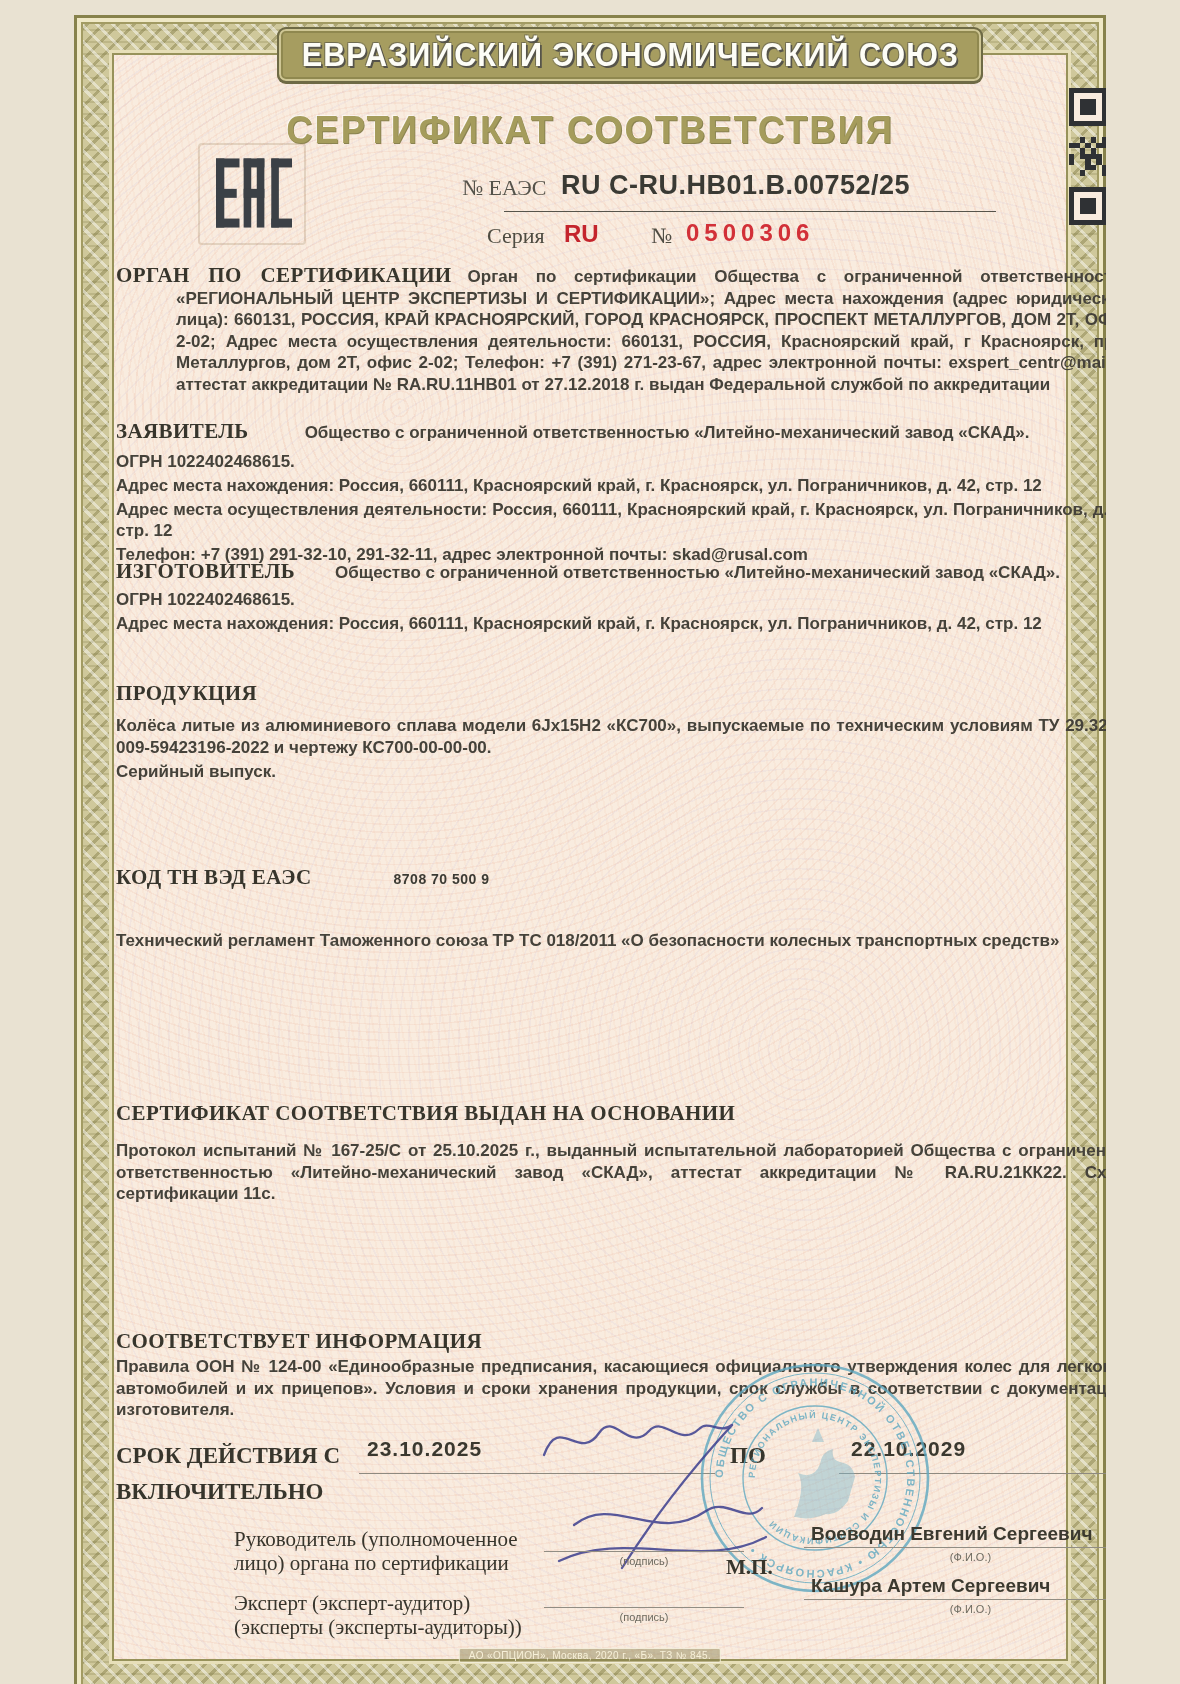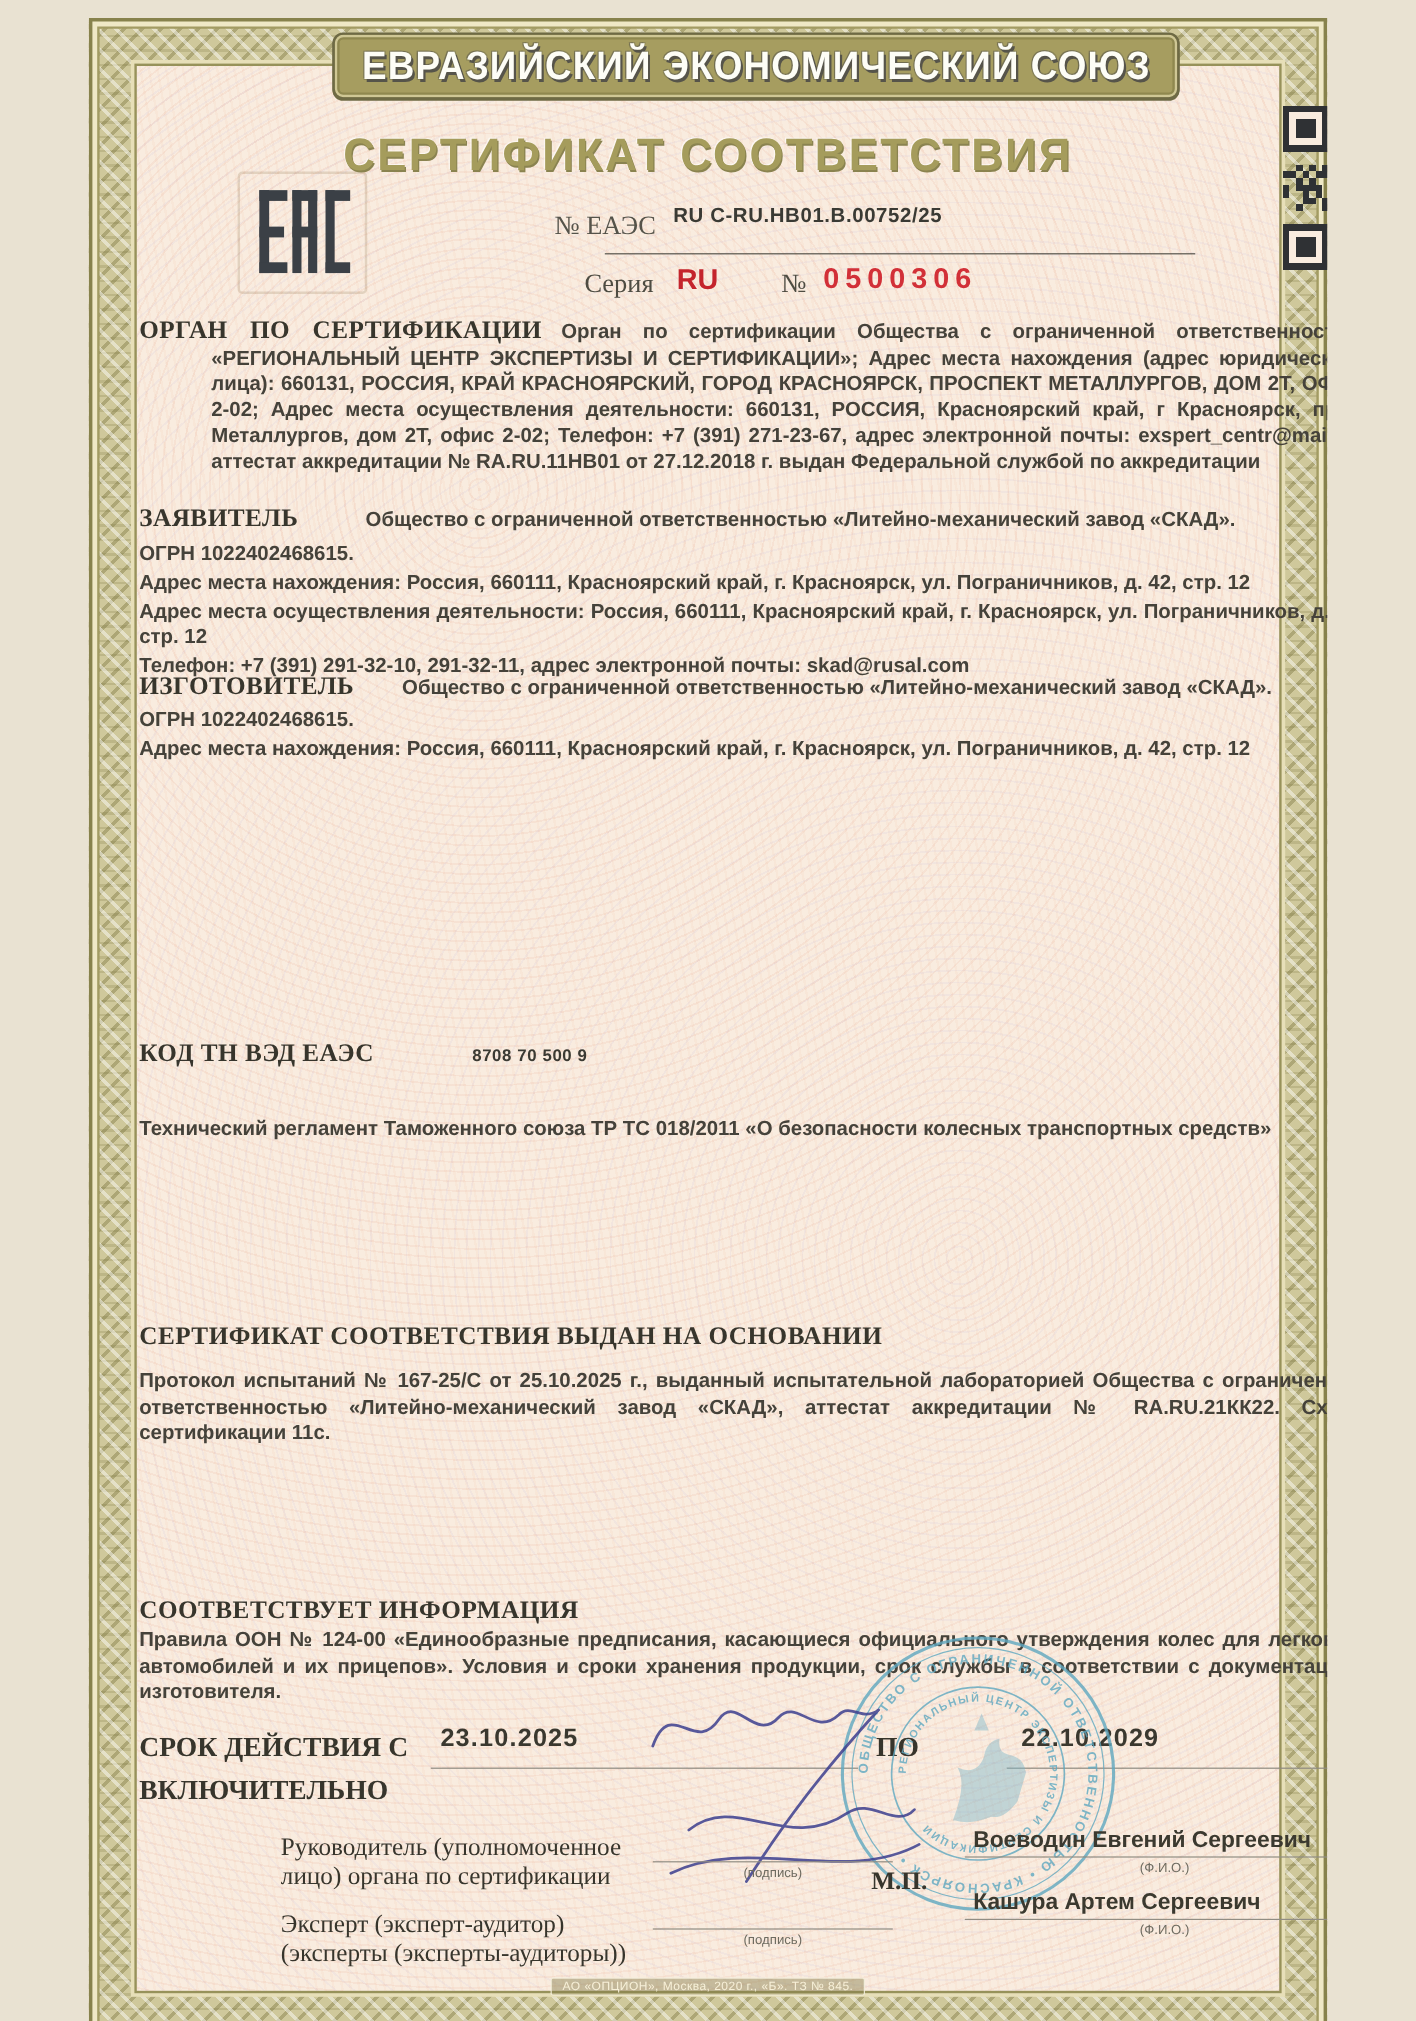--- a/index.html
+++ b/index.html
@@ -36,21 +36,21 @@
   .body{font-weight:bold;color:#45423a;font-size:17px;line-height:21.5px;text-align:justify;}
   .sec{position:absolute;left:42px;width:1021px;}
   .sec p{margin:0 0 2px 0;}
   .hang{padding-left:60px;text-indent:-60px;}
   .ind{margin-left:60px;}
   .lgap{display:inline-block;width:16px;}
   .zv .slabel{margin-right:56px;}
   .iz .slabel{margin-right:40px;}
 
   .num-label{position:absolute;left:388px;top:160px;font-size:22px;color:#55534a;}
-  .num-value{position:absolute;left:487px;top:155px;font-weight:bold;font-size:17px;color:#3a3a34;letter-spacing:.5px;text-align:right;}
+  .num-value{position:absolute;left:487px;top:155px;font-weight:bold;font-size:27px;color:#3a3a34;letter-spacing:.5px;text-align:right;}
   .num-line{position:absolute;left:430px;top:196px;width:492px;border-top:1.6px solid #56544b;}
   .ser-l{position:absolute;left:413px;top:208px;font-size:22px;color:#4e4c42;}
   .ser-ru{position:absolute;left:490px;top:205px;font-weight:bold;font-size:24px;color:#c4242c;}
   .ser-n{position:absolute;left:577px;top:208px;font-size:22px;color:#4e4c42;}
   .ser-num{position:absolute;left:612px;top:204px;font-weight:bold;font-size:24px;color:#d23038;letter-spacing:5px;}
 
   .eac-box{position:absolute;left:124px;top:128px;width:104px;height:98px;border:2px solid rgba(160,130,95,.25);border-radius:4px;}
   .eac-svg{position:absolute;left:142px;top:139px;width:76px;height:78px;}
 
   .qr{position:absolute;left:995px;top:73px;width:137px;height:137px;}
@@ -346,20 +346,25 @@
     <p class="body ind">Адрес места осуществления деятельности: Россия, 660111, Красноярский край, г. Красноярск, ул. Пограничников, д. 42, стр. 12</p>
     <p class="body ind">Телефон: +7 (391) 291-32-10, 291-32-11, адрес электронной почты: skad@rusal.com</p>
   </div>
 
   <div class="sec iz" style="top:546px">
     <p class="body hang"><span class="slabel">ИЗГОТОВИТЕЛЬ</span><span>Общество с ограниченной ответственностью «Литейно-механический завод «СКАД».</span></p>
     <p class="body ind" style="margin-top:5px">ОГРН 1022402468615.</p>
     <p class="body ind" style="margin-top:3px">Адрес места нахождения: Россия, 660111, Красноярский край, г. Красноярск, ул. Пограничников, д. 42, стр. 12</p>
   </div>
 
+  <div class="sec" style="top:666px">
+    <div class="slabel">ПРОДУКЦИЯ</div>
+    <p class="body ind" style="margin-top:9px">Колёса литые из алюминиевого сплава модели 6Jx15H2 «КС700», выпускаемые по техническим условиям ТУ 29.32.30-009-59423196-2022 и чертежу КС700-00-00-00.</p>
+    <p class="body ind" style="margin-top:3px">Серийный выпуск.</p>
+  </div>
 
   <div class="sec tn-row" style="top:850px">
     <span class="slabel">КОД ТН ВЭД ЕАЭС</span>
     <span class="tn-val">8708 70 500 9</span>
   </div>
 
   <div class="sec" style="top:903px">
     <p class="body ind" style="margin-top:12px">Технический регламент Таможенного союза ТР ТС 018/2011 «О безопасности колесных транспортных средств»</p>
   </div>
 

